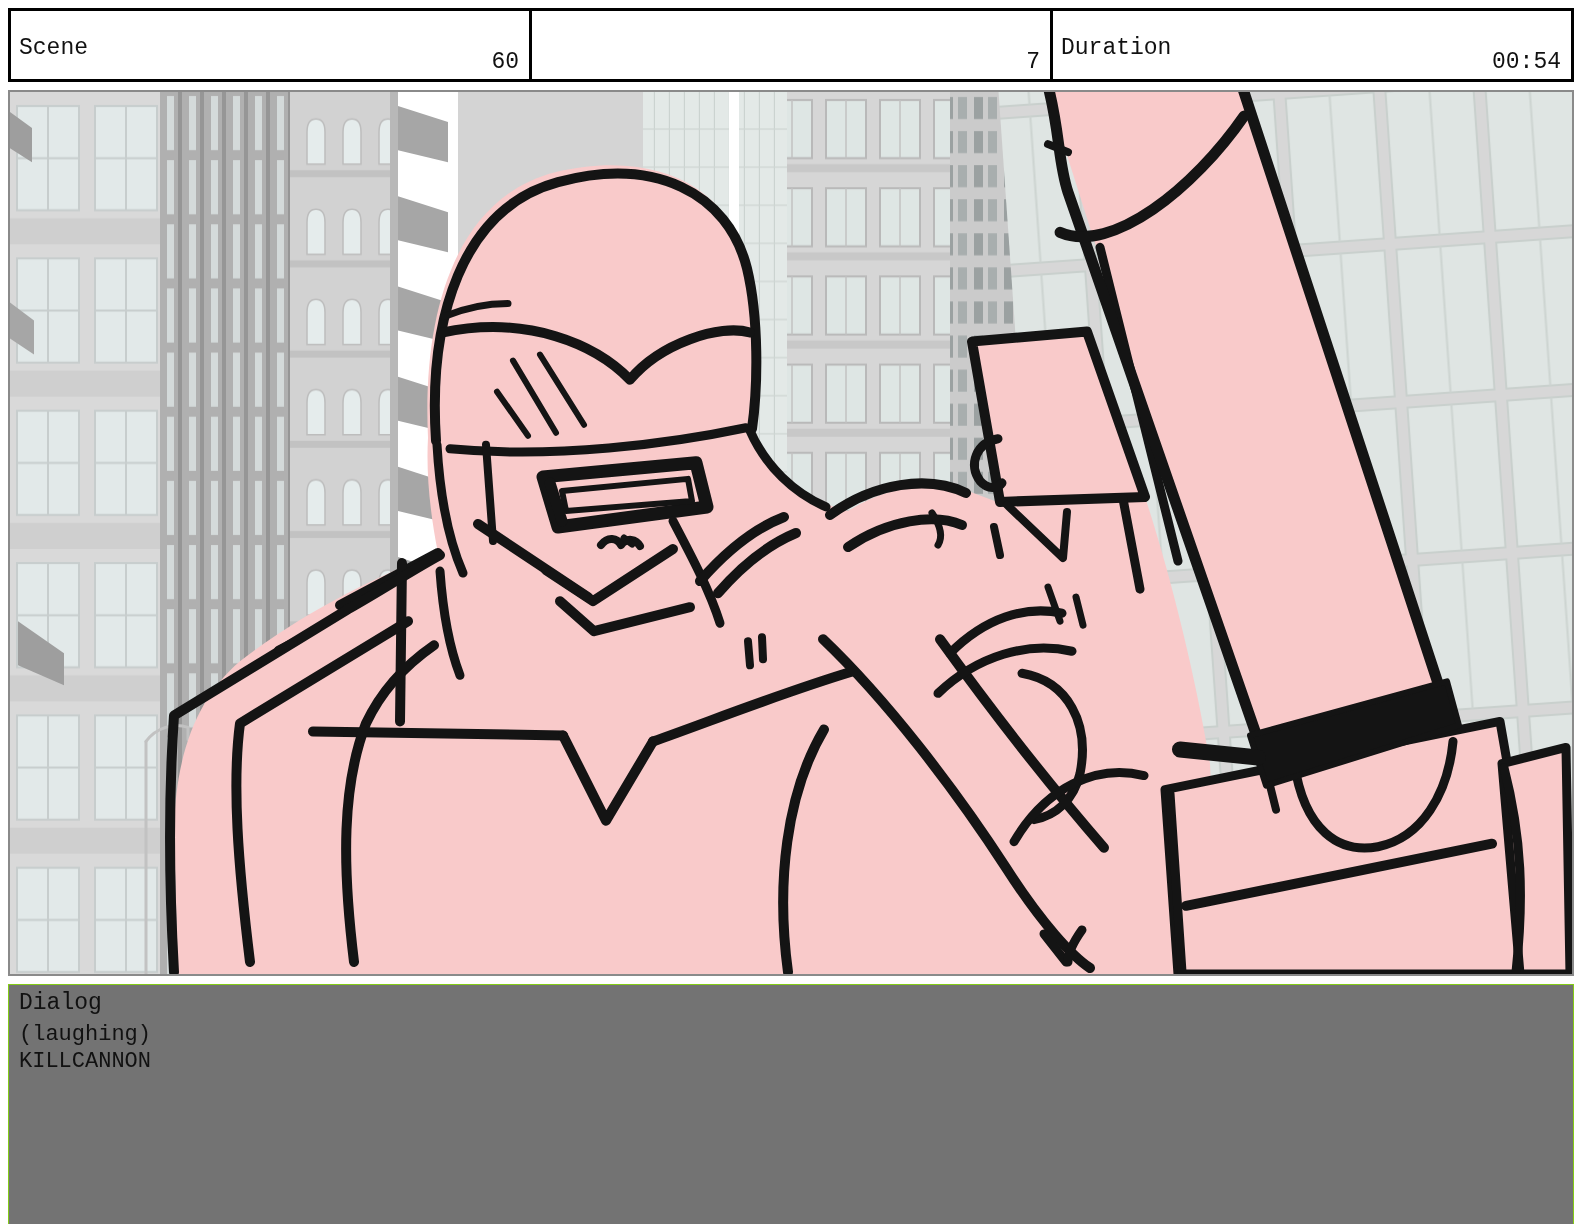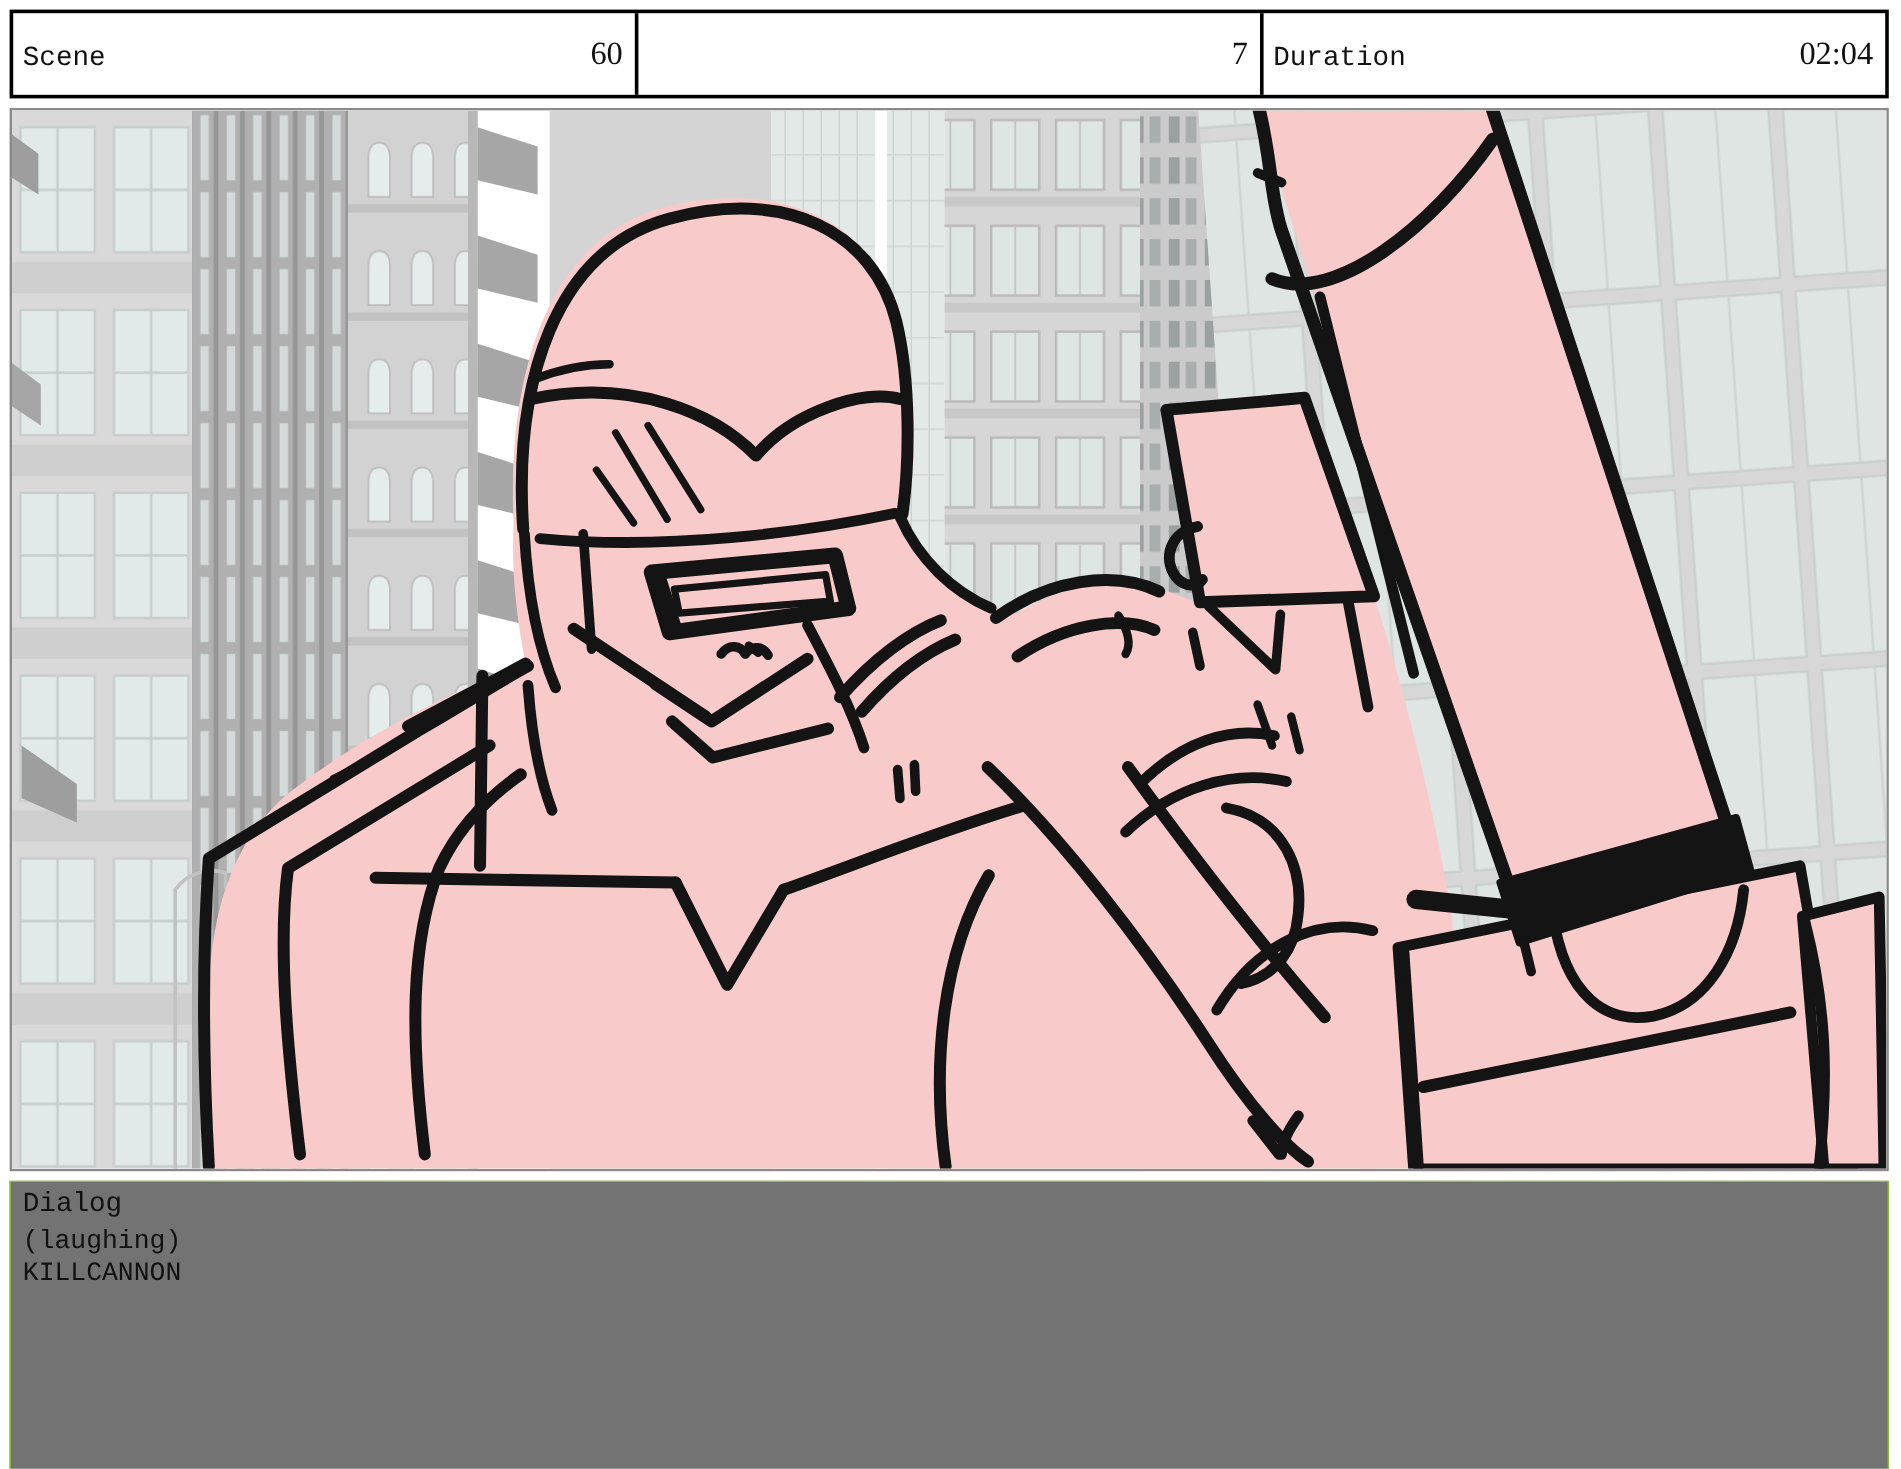--- a/index.html
+++ b/index.html
@@ -12,21 +12,21 @@
   *{box-sizing:border-box;}
 
   
   .header-table{
     position:absolute;left:8px;top:8px;width:1566px;height:74px;
     display:flex;border:3px solid #000;background:#fff;
   }
   .header-cell{flex:1 1 0;position:relative;border-right:3px solid #000;padding:2px 8px;}
   .header-cell:last-child{border-right:none;}
   .cell-label{font-size:23px;line-height:30px;white-space:pre;margin-top:20px;}
-  .cell-value{position:absolute;right:10px;bottom:19px;font-size:27px;font-family:Liberation Serif, serif;}
+  .cell-value{position:absolute;right:10px;bottom:4px;font-size:23px;}
 
   
   .panel{
     position:absolute;left:8px;top:90px;width:1566px;height:886px;
     border:2px solid #8a8a8a;background:#fff;overflow:hidden;
   }
   .panel svg{display:block;width:100%;height:100%;}
 
   
   .dialog-box{
@@ -44,21 +44,21 @@
   <div class="header-table">
     <div class="header-cell">
       <div class="cell-label">Scene</div>
       <div class="cell-value">60</div>
     </div>
     <div class="header-cell">
       <div class="cell-value">7</div>
     </div>
     <div class="header-cell">
       <div class="cell-label">Duration</div>
-      <div class="cell-value">02:04</div>
+      <div class="cell-value">00:54</div>
     </div>
   </div>
 
   <div class="panel">
     <svg viewBox="0 0 1562 880" preserveAspectRatio="none">
       <defs>
         <pattern id="pWinL" width="78" height="152" patternUnits="userSpaceOnUse">
           <rect width="78" height="152" fill="#d9d9d9"></rect>
           <rect x="0" y="126" width="78" height="26" fill="#cfcfcf"></rect>
           <rect x="7" y="14" width="62" height="104" fill="#e2e9e9" stroke="#c7cdcd" stroke-width="2"></rect>

